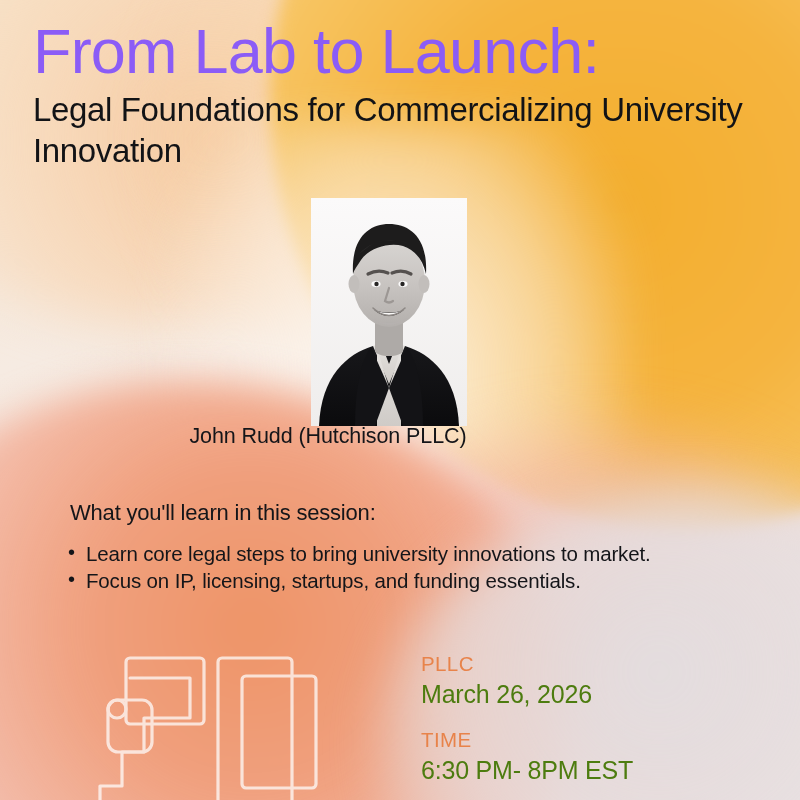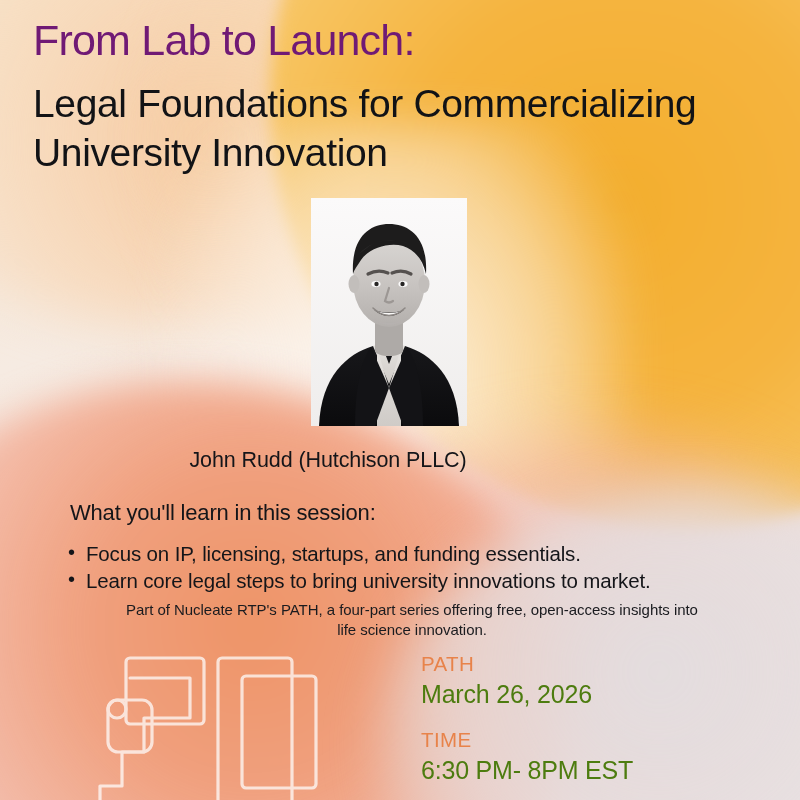--- a/index.html
+++ b/index.html
@@ -105,50 +105,50 @@
   #content {
     position:relative;
     width:800px; height:800px;
     z-index:5;
     color:#15161A;
   }
 
   
   #headline-block { position:absolute; top:18px; left:33px; right:40px; }
   #title-main {
-    font-size:43px;
+    font-size:63px;
     font-weight:400;
     letter-spacing:-0.8px;
     line-height:1.06;
-    color:#701a75;
+    color:#8b5cf6;
   }
   #title-sub {
-    margin-top:15px;
-    font-size:39px;
+    margin-top:4px;
+    font-size:33px;
     font-weight:400;
     letter-spacing:-0.35px;
     line-height:1.26;
     color:#121316;
     max-width:712px;
   }
 
   
   #speaker-photo {
     position:absolute;
     top:198px; left:311px;
     width:156px; height:228px;
     overflow:hidden;
     background:#F2EDE9;
   }
   #speaker-photo svg { display:block; width:100%; height:100%; }
 
   
   #speaker-name {
     position:absolute;
-    top:448px; left:0; width:656px;
+    top:424px; left:0; width:656px;
     text-align:center;
     font-size:21.5px;
     font-weight:400;
     letter-spacing:-0.1px;
     color:#141519;
   }
 
   
   #learn-block { position:absolute; top:500px; left:70px; right:40px; }
   #learn-heading {
@@ -309,30 +309,29 @@
 
         <path d="M60 120 q18 14 36 0 q-18 10 -36 0 Z" fill="#B7B3B0" opacity="0.6"></path>
       </svg>
     </div>
 
     <div id="speaker-name">John Rudd (Hutchison PLLC)</div>
 
     <div id="learn-block">
       <div id="learn-heading">What you'll learn in this session:</div>
       <ul id="learn-list">
+        <li>Learn core legal steps to bring university innovations to market.</li>
         <li>Focus on IP, licensing, startups, and funding essentials.</li>
-        <li>Learn core legal steps to bring university innovations to market.</li>
       </ul>
     </div>
 
-    <div id="series-note">Part of Nucleate RTP's PATH, a four-part series offering free, open-access insights into life science innovation.</div>
 
     <div id="datetime-block">
       <div class="dt-group">
-        <div class="dt-label">PATH</div>
+        <div class="dt-label">PLLC</div>
         <div class="dt-value">March 26, 2026</div>
       </div>
       <div class="dt-group">
         <div class="dt-label">TIME</div>
         <div class="dt-value">6:30 PM- 8PM EST</div>
       </div>
     </div>
 
   </div>
 </div>

